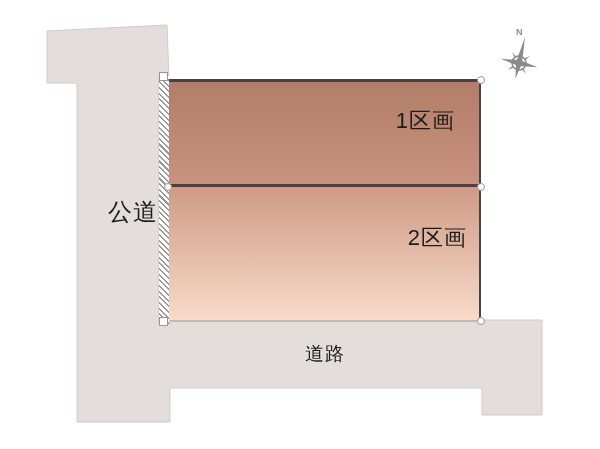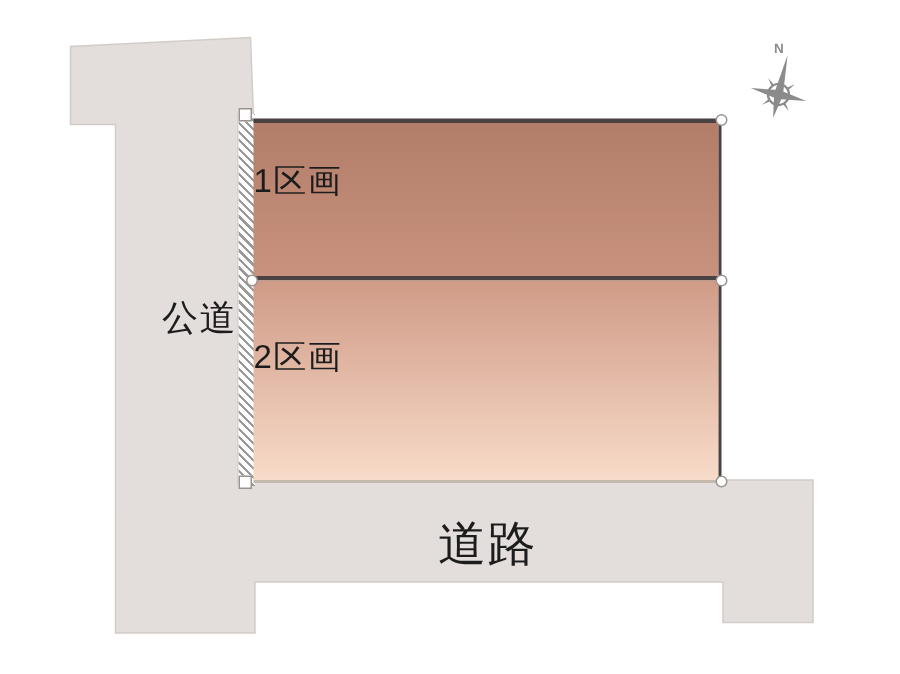--- a/index.html
+++ b/index.html
@@ -33,27 +33,27 @@
     border-right:2px solid var(--border_dark);
     border-bottom:2px solid var(--lot2_border_bottom);
   }
 
   .marker{position:absolute;z-index:4;background:#ffffff;border:1px solid #9a948f;box-sizing:border-box;}
   .marker.square{width:9px;height:9px;}
   .marker.circle{width:8px;height:8px;border-radius:50%;}
 
   .label{position:absolute;z-index:5;color:var(--ink);}
   .lot-label{
-    left:169px;width:286px;text-align:left;
+    left:169px;width:286px;text-align:right;
     font-size:22px;line-height:25px;letter-spacing:1px;
   }
   #lot-1-label{top:108px;}
-  #lot-2-label{top:225px;}
+  #lot-2-label{top:225px;padding-left:12px;}
   #public-road-label{left:77px;top:196px;width:112px;text-align:center;font-size:24px;letter-spacing:1px;}
-  #front-road-label{left:169px;top:341px;width:312px;text-align:center;font-size:32px;letter-spacing:1px;}
+  #front-road-label{left:169px;top:341px;width:312px;text-align:center;font-size:19px;letter-spacing:1px;}
 
   #compass{position:absolute;left:489px;top:29px;width:60px;height:68px;z-index:5;}
   #compass svg{display:block;width:60px;height:68px;}
   #compass .rose{fill:var(--compass_gray);}
   #compass .ring{fill:#ffffff;stroke:var(--compass_gray);stroke-width:1.5;}
   #compass-n-label{
     position:absolute;left:516px;top:27px;z-index:6;
     font-size:9px;color:var(--compass_gray);font-weight:bold;
   }
 </style>

